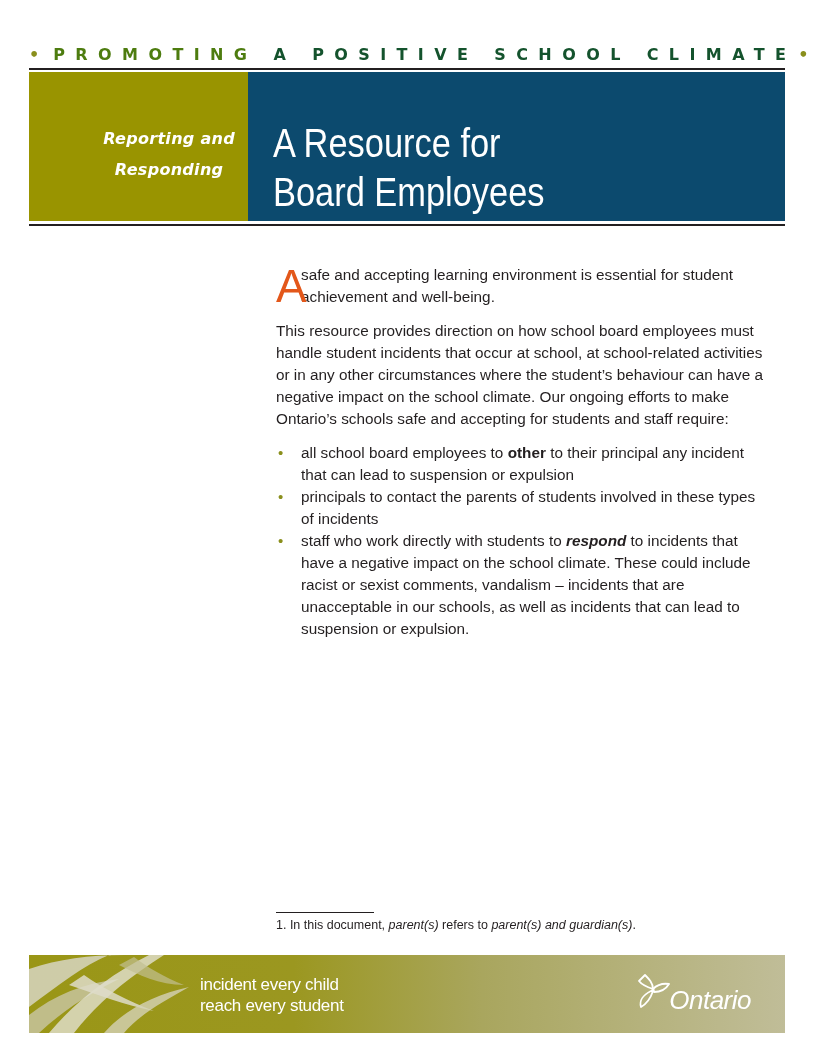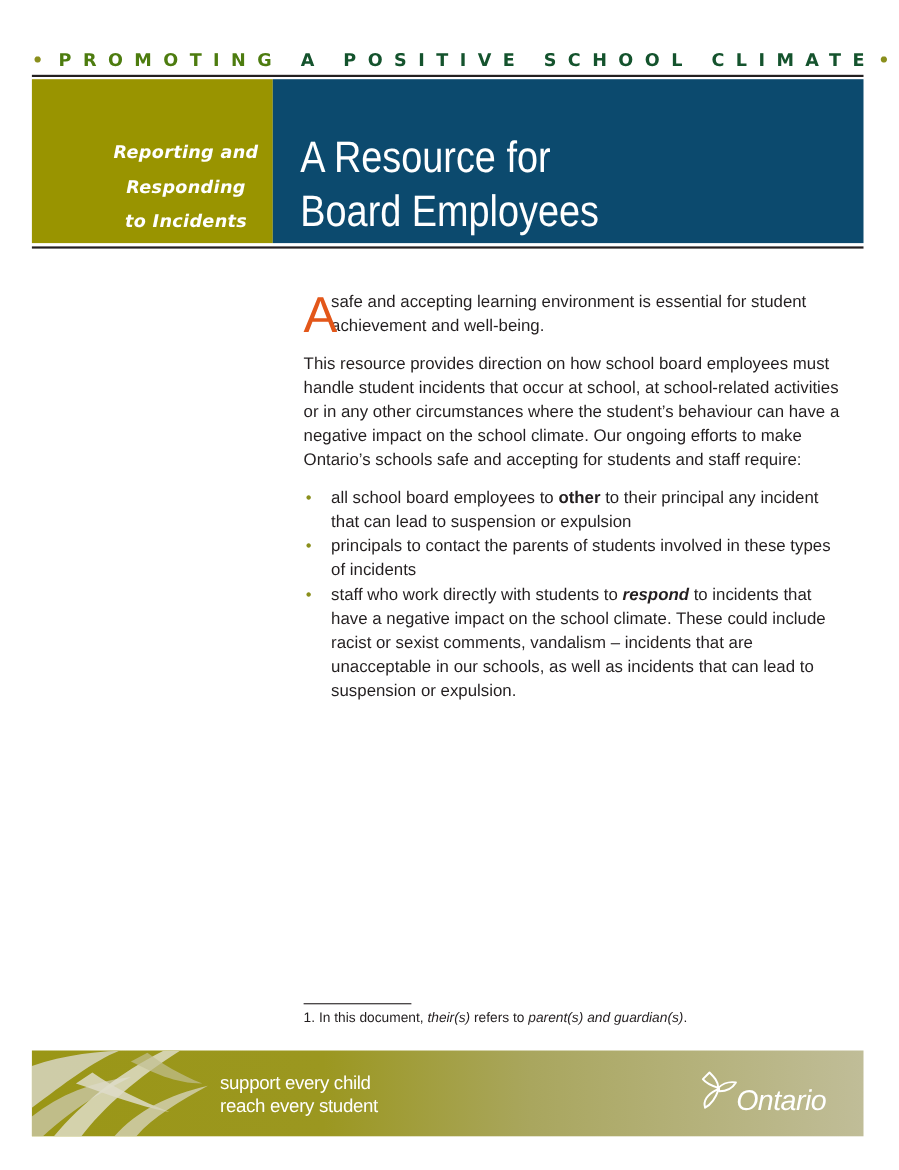--- a/index.html
+++ b/index.html
@@ -59,21 +59,20 @@
   <span class="dot l">•</span><span class="green">PROMOTING</span> <span class="orange">A POSITIVE SCHOOL CLIMATE</span><span class="dot r">•</span>
 </div>
 
 <div class="rule top"></div>
 
 <div class="band">
   <div class="left">
     <div class="subtitle">
       <div>Reporting and</div>
       <div>Responding</div>
-      <div>to Incidents</div>
     </div>
   </div>
   <div class="right">
     <div class="title">
       <div>A Resource for</div>
       <div>Board Employees</div>
     </div>
   </div>
 </div>
 
@@ -95,33 +94,33 @@
       <span>principals to contact the parents of students involved in these types of incidents</span>
     </li>
     <li>
       <span class="bul">•</span>
       <span>staff who work directly with students to </span><b><i>respond</i></b><span> to incidents that have a negative impact on the school climate. These could include racist or sexist comments, vandalism – incidents that are unacceptable in our schools, as well as incidents that can lead to suspension or expulsion.</span>
     </li>
   </ul>
 </div>
 
 <div class="fn-rule"></div>
-<div class="footnote"><span>1. In this document, </span><i>their(s)</i><span> refers to </span><i>parent(s) and guardian(s)</i><span>.</span></div>
+<div class="footnote"><span>1. In this document, </span><i>parent(s)</i><span> refers to </span><i>parent(s) and guardian(s)</i><span>.</span></div>
 
 <div class="footer">
   <svg class="swoosh" width="170" height="78" viewBox="0 0 170 78">
     <path d="M0 14 C30 4 60 0 95 0 L80 0 C55 10 30 30 0 52 Z" fill="#d7d6c2" opacity="0.85"></path>
     <path d="M0 60 C25 40 55 28 90 24 C70 34 40 50 10 78 L0 78 Z" fill="#c9c7a6" opacity="0.8"></path>
     <path d="M20 78 C45 48 80 20 120 0 L135 0 C95 25 65 52 45 78 Z" fill="#e2e1d2" opacity="0.8"></path>
     <path d="M40 30 C70 40 95 50 125 56 C100 46 75 34 55 20 Z" fill="#dedcc9" opacity="0.85"></path>
     <path d="M75 78 C95 55 125 40 160 32 C135 46 110 60 95 78 Z" fill="#d4d2b6" opacity="0.8"></path>
     <path d="M90 10 C110 20 130 30 155 30 C135 22 118 12 105 2 Z" fill="#c2bf92" opacity="0.7"></path>
   </svg>
   <div class="tagline">
-    <div>support every child</div>
+    <div>incident every child</div>
     <div>reach every student</div>
   </div>
   <div class="ontario">
     <svg width="36" height="38" viewBox="0 0 36 38">
       <g fill="none" stroke="#ffffff" stroke-width="1.8" stroke-linejoin="round">
         <path d="M10 2 C14 6 18 10 18 16 C12 14 7 12 4 8 C6 6 8 4 10 2 Z"></path>
         <path d="M18 16 C22 12 27 10 34 11 C31 16 26 19 19 19 Z"></path>
         <path d="M18 18 C16 24 13 30 6 34 C4 28 8 22 16 18 Z"></path>
       </g>
       <circle cx="18" cy="17" r="1.6" fill="#ffffff"></circle>

